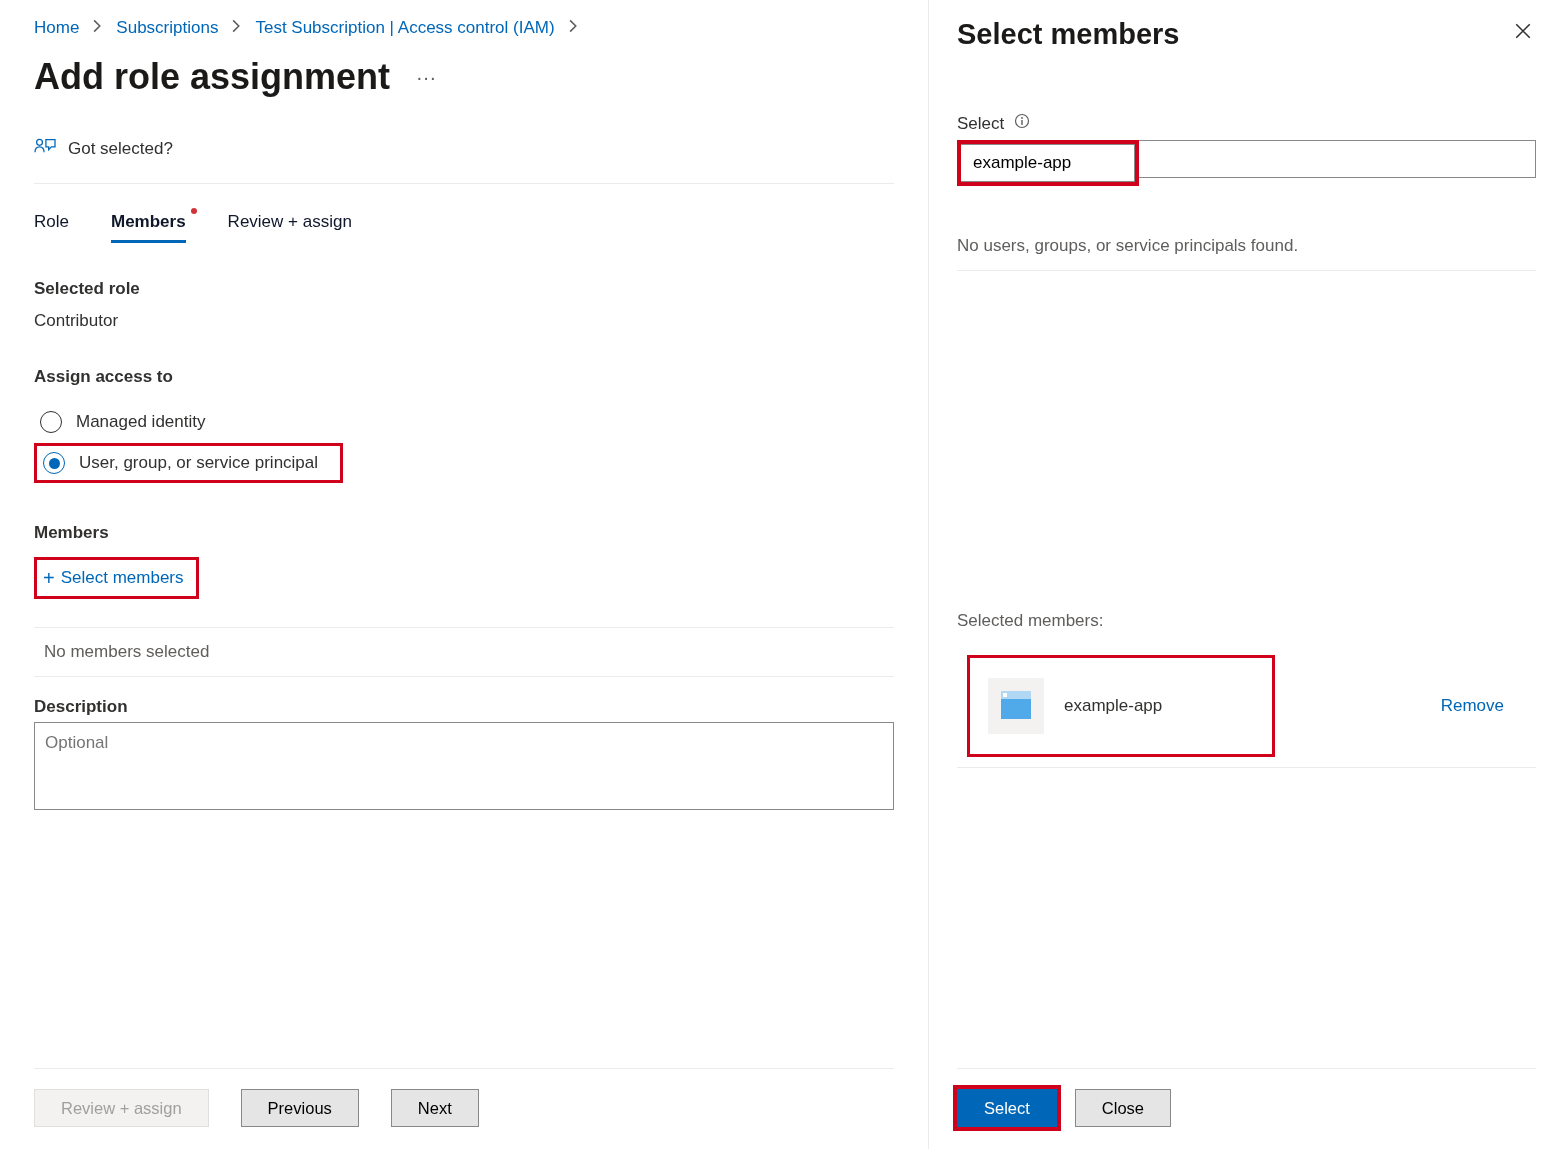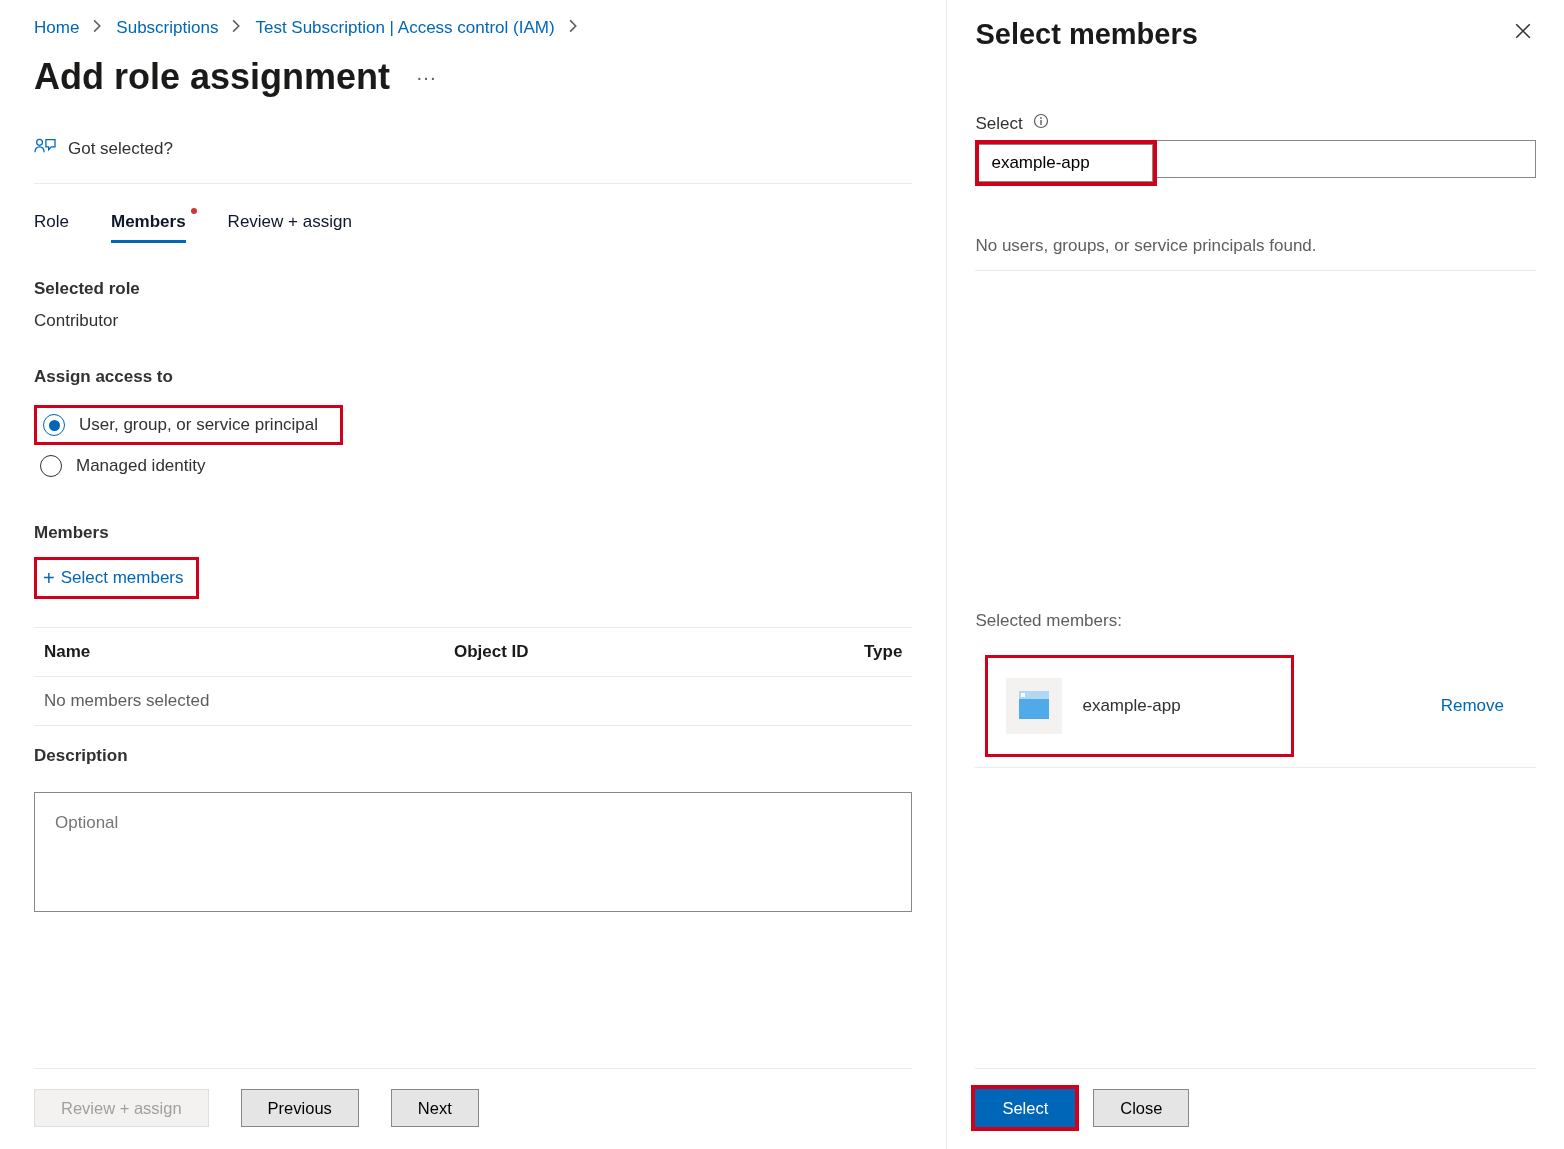--- a/index.html
+++ b/index.html
@@ -151,26 +151,26 @@
 }
 .table-header { font-weight: 600; color: #1b1a19; }
 .col-name { flex: 0 0 410px; }
 .col-obj { flex: 0 0 410px; }
 .col-type { flex: 1; }
 .table-row .col-name { color: #605e5c; }
 
 
 .desc-textarea {
   width: 100%;
-  margin-top: 26px;
+  margin-top: 5px;
   border: 1px solid #8a8886;
-  padding: 20px;
+  padding: 10px;
   font-size: 17px;
   font-family: inherit;
-  height: 120px;
+  height: 88px;
   resize: none;
   overflow-y: scroll;
 }
 
 
 .footer {
   display: flex;
   gap: 32px;
   padding: 20px 0 22px 0;
   margin-top: auto;
@@ -317,43 +317,38 @@
     </div>
     <div class="tab">Review + assign</div>
   </div>
 
   <div class="section-label">Selected role</div>
   <div class="section-value">Contributor</div>
 
   <div class="section-label">Assign access to</div>
 
   <div class="radio-group">
+    <label class="radio-option">
+      <span class="radio-circle"></span>
+      <span>Managed identity</span>
+    </label>
     <label class="radio-option highlighted">
       <span class="radio-circle checked"></span>
       <span>User, group, or service principal</span>
     </label>
-    <label class="radio-option">
-      <span class="radio-circle"></span>
-      <span>Managed identity</span>
-    </label>
   </div>
 
   <div class="section-label">Members</div>
 
   <a class="select-members-link">
     <span class="plus">+</span>
     <span>Select members</span>
   </a>
 
   <div class="members-table">
-    <div class="table-header">
-      <div class="col-name">Name</div>
-      <div class="col-obj">Object ID</div>
-      <div class="col-type">Type</div>
-    </div>
     <div class="table-row">
       <div class="col-name">No members selected</div>
     </div>
   </div>
 
   <div class="section-label" style="margin-top:20px;">Description</div>
   <textarea class="desc-textarea" placeholder="Optional" style=""></textarea>
 
   <div class="footer">
     <button class="btn disabled">Review + assign</button>

